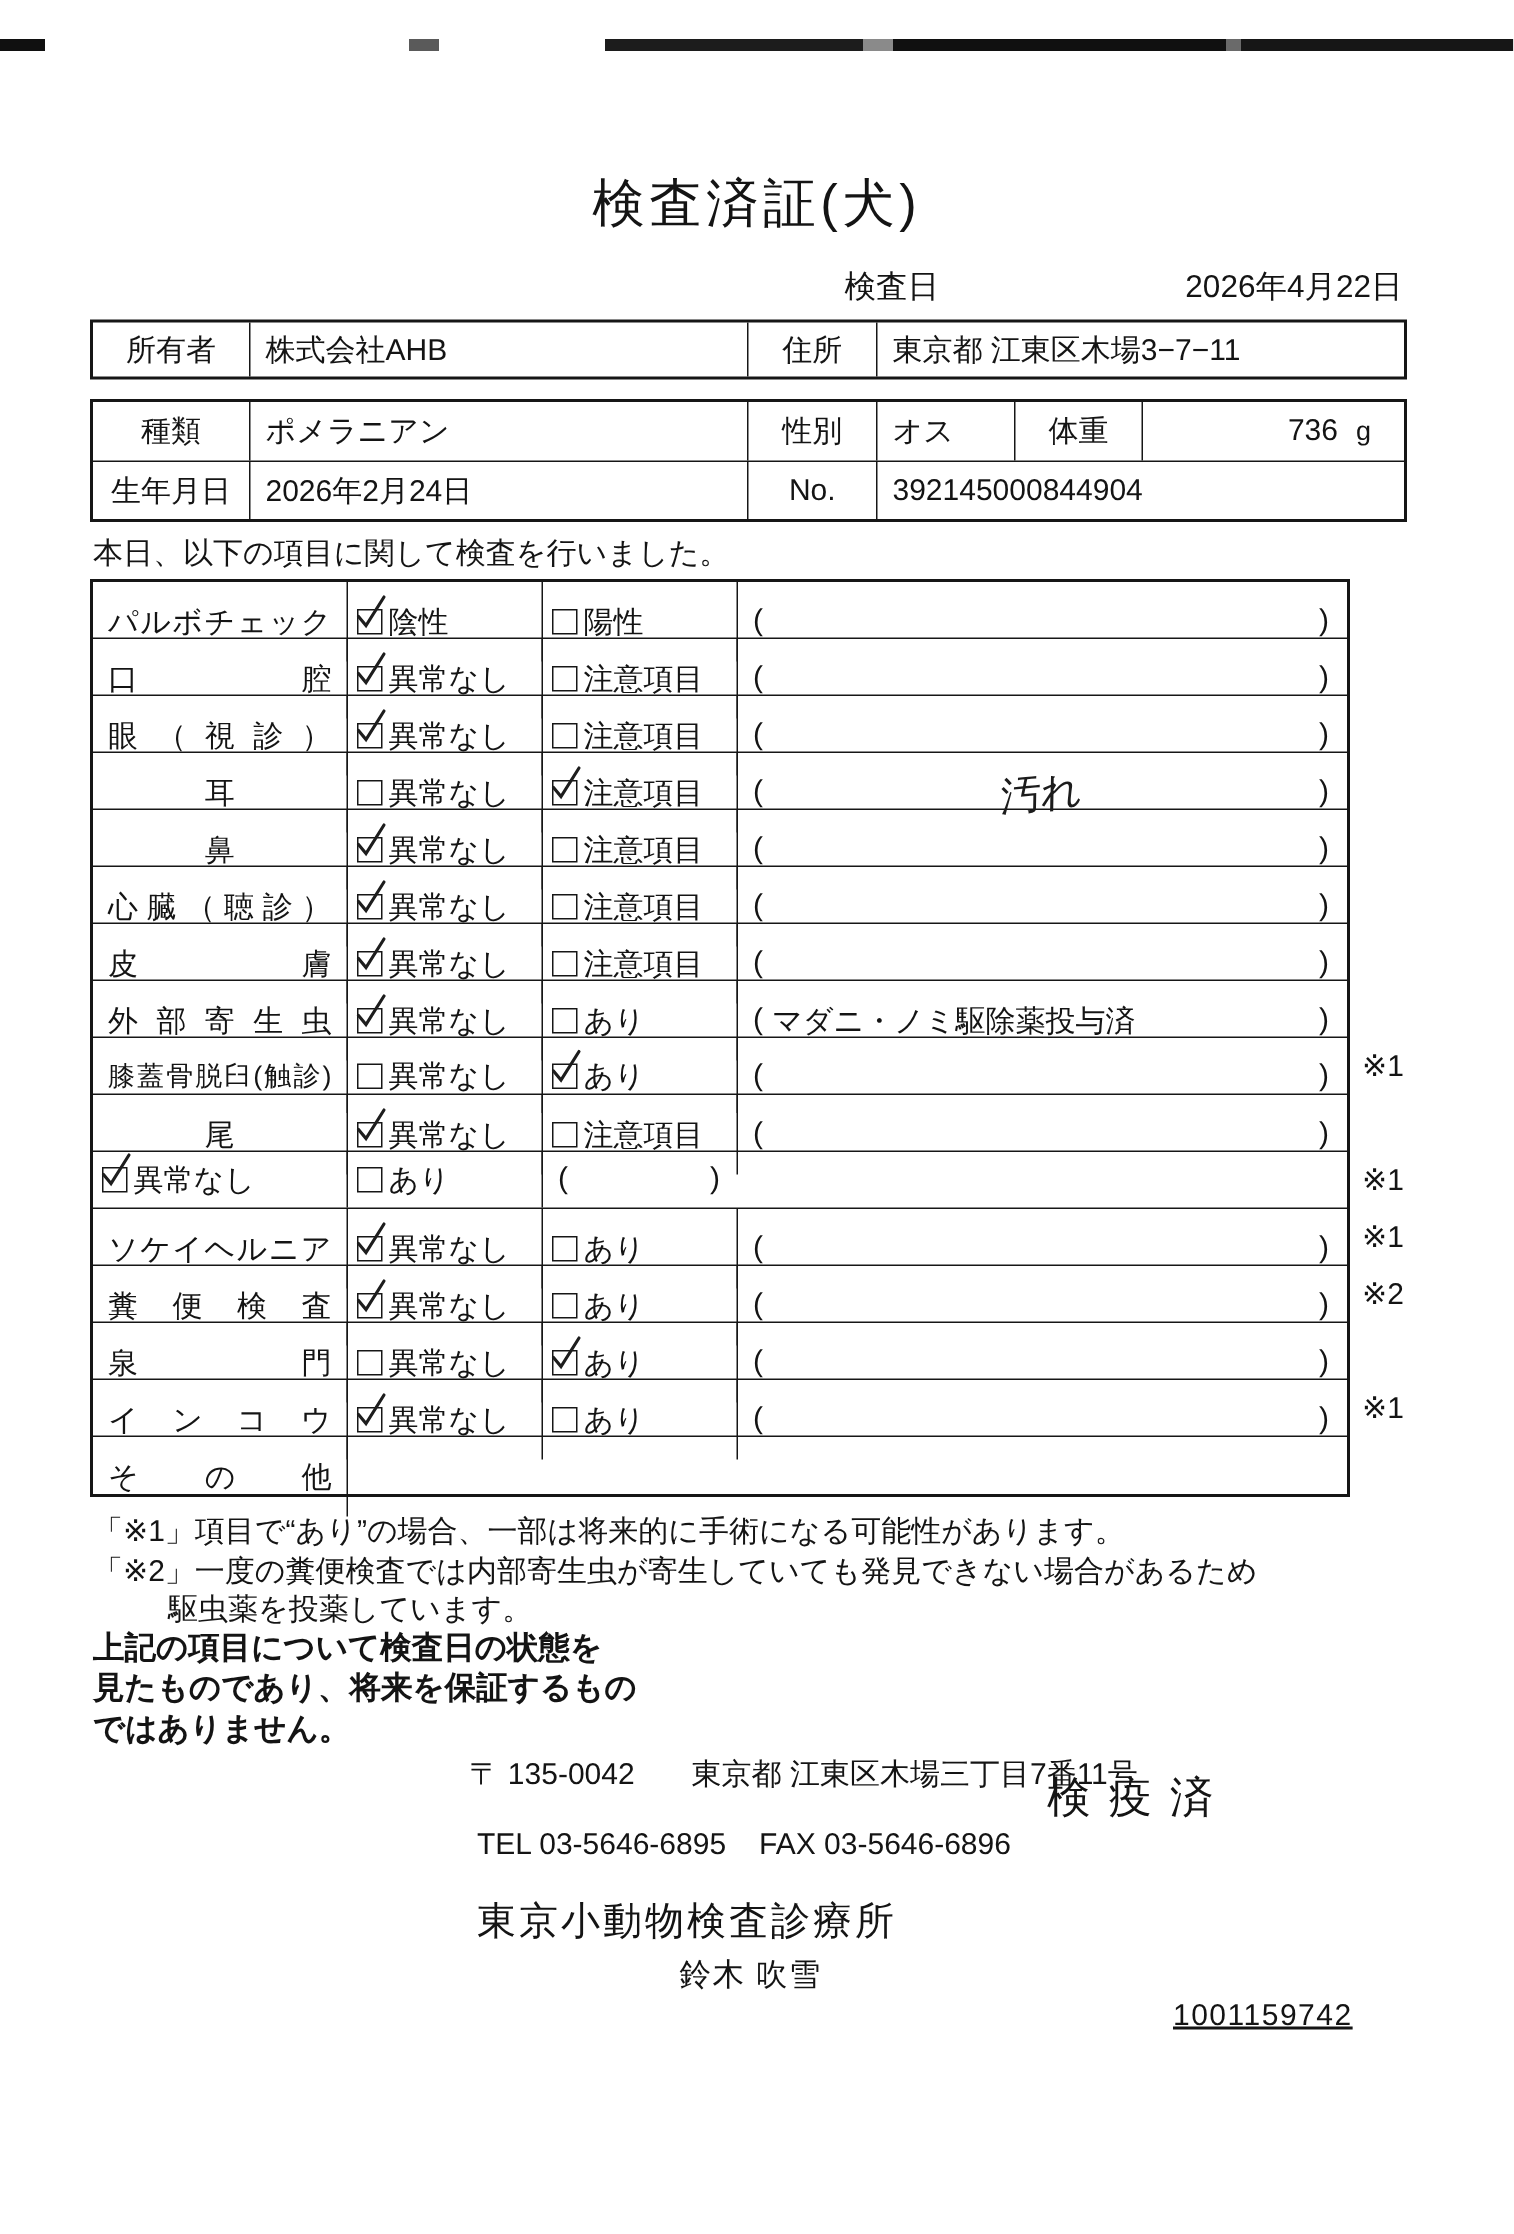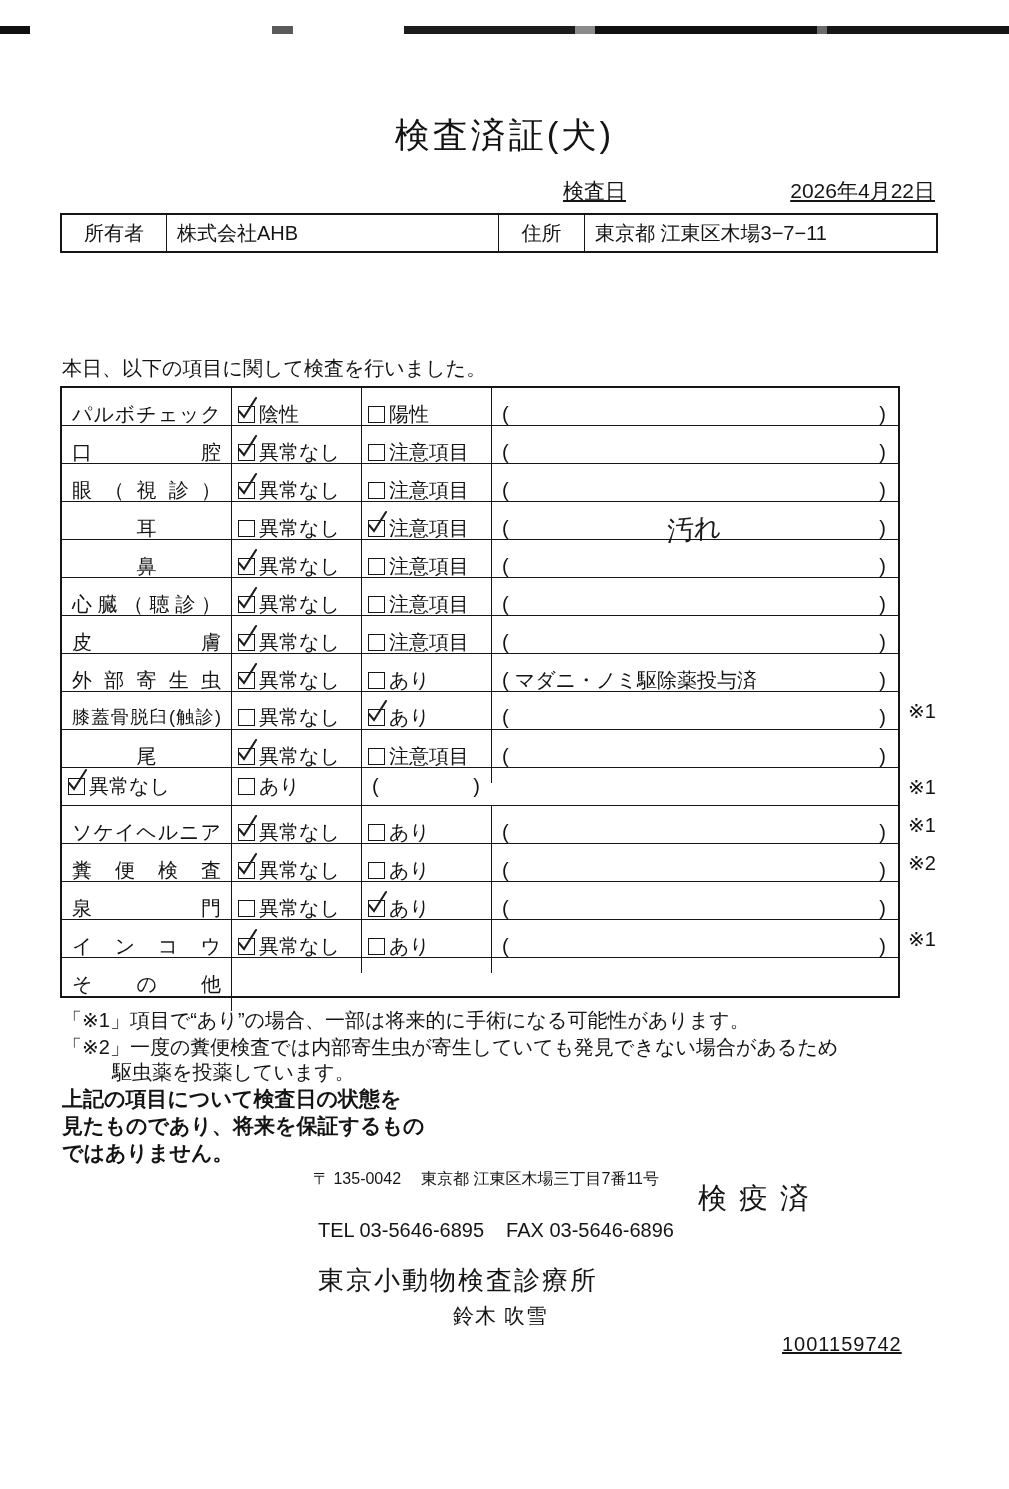--- a/index.html
+++ b/index.html
@@ -8,21 +8,21 @@
 
   
   .scan-top{position:absolute;top:0;left:0;width:100%;height:8px;
     background:linear-gradient(90deg,#101010 0 3%,transparent 3% 27%,#5a5a5a 27% 29%,transparent 29% 40%,
       #1c1c1c 40% 57%,#8a8a8a 57% 59%,#101010 59% 81%,#6a6a6a 81% 82%,#161616 82% 100%);}
 
   .title{position:absolute;top:86px;left:0;width:100%;text-align:center;
          font-size:35px;letter-spacing:3px;}
 
   .date-row{position:absolute;top:151px;left:563px;width:372px;display:flex;
-            justify-content:space-between;font-size:21px;text-decoration:underline;}
+            justify-content:space-between;font-size:21px;}
 
   .tbl{position:absolute;border:2px solid #161616;box-sizing:border-box;background:#fff;}
   .tblA{top:187px;left:60px;width:878px;height:40px;display:grid;
         grid-template-columns:105px 332px 86px 1fr;}
   .tblB{top:240px;left:60px;width:878px;height:82px;}
   .trow{display:grid;height:39px;}
   .trow1{grid-template-columns:105px 332px 86px 92px 85px 1fr;border-bottom:1.5px solid #161616;}
   .trow2{grid-template-columns:105px 332px 86px 1fr;}
   .cell{border-right:1.5px solid #161616;display:flex;align-items:center;
         padding:0 10px;font-size:20px;box-sizing:border-box;white-space:nowrap;overflow:hidden;}
@@ -58,21 +58,21 @@
   .checked .tick{display:block;}
 
   .fn{position:absolute;font-size:20px;white-space:nowrap;}
   .fn1{top:981px;left:62px;}
   .fn2{top:1008px;left:62px;}
   .fn3{top:1033px;left:112px;}
 
   .disc{position:absolute;top:1059px;left:62px;font-size:21px;font-weight:bold;line-height:27px;}
 
   .stamp{position:absolute;top:1153px;left:698px;font-size:29px;letter-spacing:12px;white-space:nowrap;}
-  .addr{position:absolute;top:1143px;left:313px;font-size:16px;display:flex;gap:20px;white-space:nowrap;}
+  .addr{position:absolute;top:1143px;left:313px;font-size:20px;display:flex;gap:38px;white-space:nowrap;}
   .tel{position:absolute;top:1193px;left:318px;font-size:20px;display:flex;gap:22px;white-space:nowrap;}
   .clinic{position:absolute;top:1237px;left:318px;font-size:26px;letter-spacing:2px;white-space:nowrap;}
   .signer{position:absolute;top:1276px;left:453px;font-size:21px;letter-spacing:1px;white-space:nowrap;}
   .serial{position:absolute;top:1307px;left:782px;font-size:20px;letter-spacing:1px;text-decoration:underline;}
 </style>
 </head>
 <body>
 
 <div class="page">
   <div class="scan-top"></div>
@@ -84,20 +84,39 @@
     <span>2026年4月22日</span>
   </div>
 
   <div class="tbl tblA">
     <div class="cell lab">所有者</div>
     <div class="cell">株式会社AHB</div>
     <div class="cell lab">住所</div>
     <div class="cell last">東京都 江東区木場3−7−11</div>
   </div>
 
+  <div class="tbl tblB">
+    <div class="trow trow1">
+      <div class="cell lab">種類</div>
+      <div class="cell">ポメラニアン</div>
+      <div class="cell lab">性別</div>
+      <div class="cell">オス</div>
+      <div class="cell lab">体重</div>
+      <div class="cell last wval">
+        <span>736</span>
+        <span class="unit">g</span>
+      </div>
+    </div>
+    <div class="trow trow2">
+      <div class="cell lab">生年月日</div>
+      <div class="cell">2026年2月24日</div>
+      <div class="cell lab">No.</div>
+      <div class="cell last">392145000844904</div>
+    </div>
+  </div>
 
   <div class="intro">本日、以下の項目に関して検査を行いました。</div>
 
   <div class="tbl tblC">
 
     <div class="row">
       <div class="c lc">
           <span class="jlabel">パルボチェック</span>
         </div>
       <div class="c oc">

